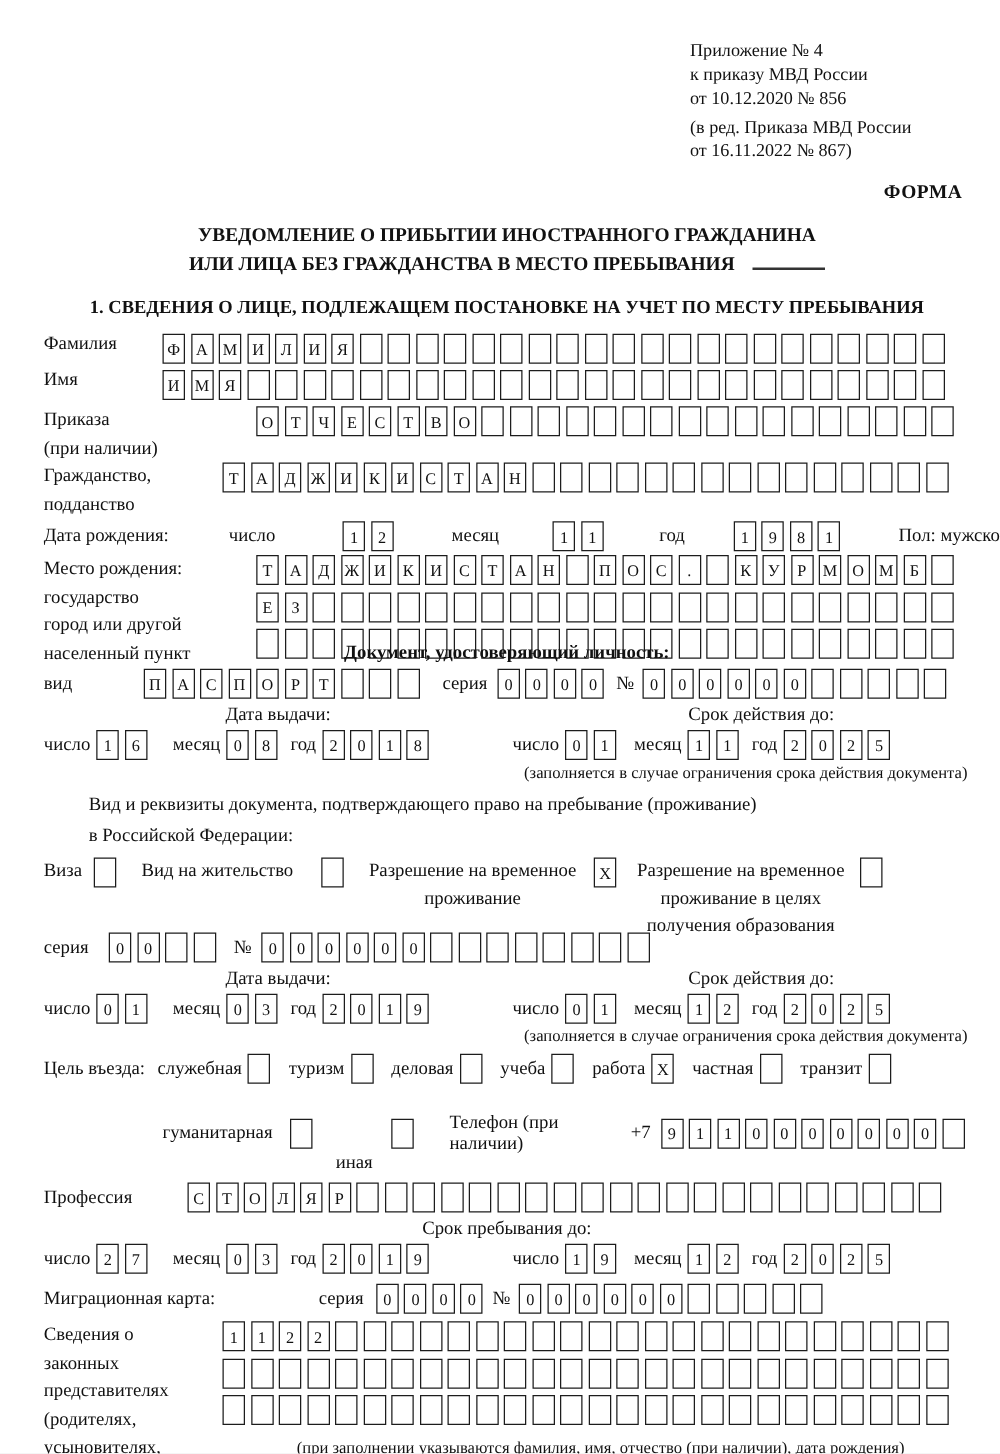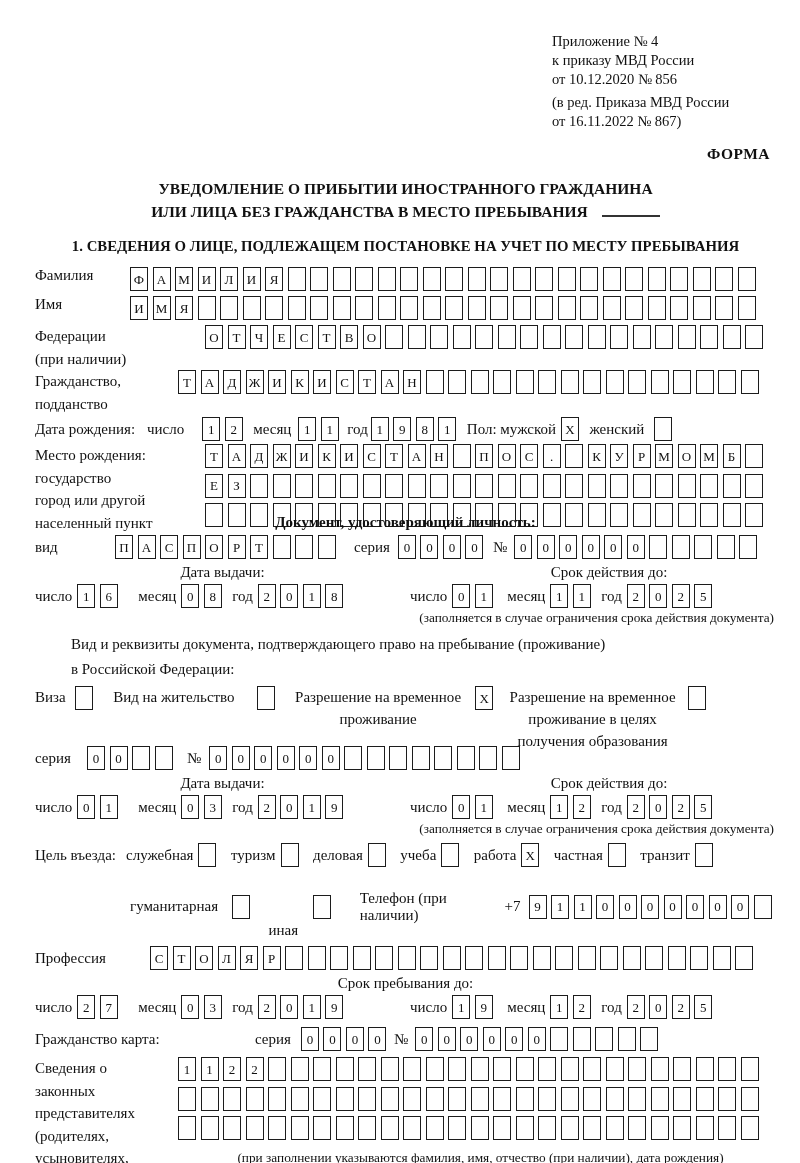--- a/index.html
+++ b/index.html
@@ -140,21 +140,21 @@
         <span class="cell"></span>
         <span class="cell"></span>
         <span class="cell"></span>
         <span class="cell"></span>
         <span class="cell"></span>
       </span>
   </div>
 
   <div class="row" style="margin-bottom:0;">
     <span class="lbl lw170 ml-lbl">
-      <div>Федерации</div>
+      <div>Приказа</div>
       <div>(при наличии)</div>
     </span>
     <span class="cells">
         <span class="cell">О</span>
         <span class="cell">Т</span>
         <span class="cell">Ч</span>
         <span class="cell">Е</span>
         <span class="cell">С</span>
         <span class="cell">Т</span>
         <span class="cell">В</span>
@@ -207,21 +207,21 @@
         <span class="cell"></span>
         <span class="cell"></span>
         <span class="cell"></span>
         <span class="cell"></span>
         <span class="cell"></span>
         <span class="cell"></span>
         <span class="cell"></span>
       </span>
   </div>
 
-  <div class="row" style="align-items:center; margin-bottom:3px;">
+  <div class="row" style="align-items:center; margin-bottom:3px;gap:36px;">
     <span class="lbl" style="width:112px;">Дата рождения:</span>
     <span class="lbl" style="margin-right:18px;">число</span>
     <span class="cells">
         <span class="cell">1</span>
         <span class="cell">2</span>
       </span>
     <span class="lbl" style="margin:0 7px 0 6px;">месяц</span>
     <span class="cells">
         <span class="cell">1</span>
         <span class="cell">1</span>
@@ -664,21 +664,21 @@
       <span class="cells">
           <span class="cell">2</span>
           <span class="cell">0</span>
           <span class="cell">2</span>
           <span class="cell">5</span>
         </span>
     </span>
   </div>
 
   <div class="row" style="align-items:center; margin-top:8px;">
-    <span class="lbl" style="width:185px;">Гражданство карта:</span>
+    <span class="lbl" style="width:185px;">Миграционная карта:</span>
     <span class="lbl" style="margin-right:10px; margin-left:35px;">серия</span>
     <span class="cells">
         <span class="cell">0</span>
         <span class="cell">0</span>
         <span class="cell">0</span>
         <span class="cell">0</span>
       </span>
     <span class="lbl" style="margin:0 7px 0 3px;">№</span>
     <span class="cells">
         <span class="cell">0</span>

